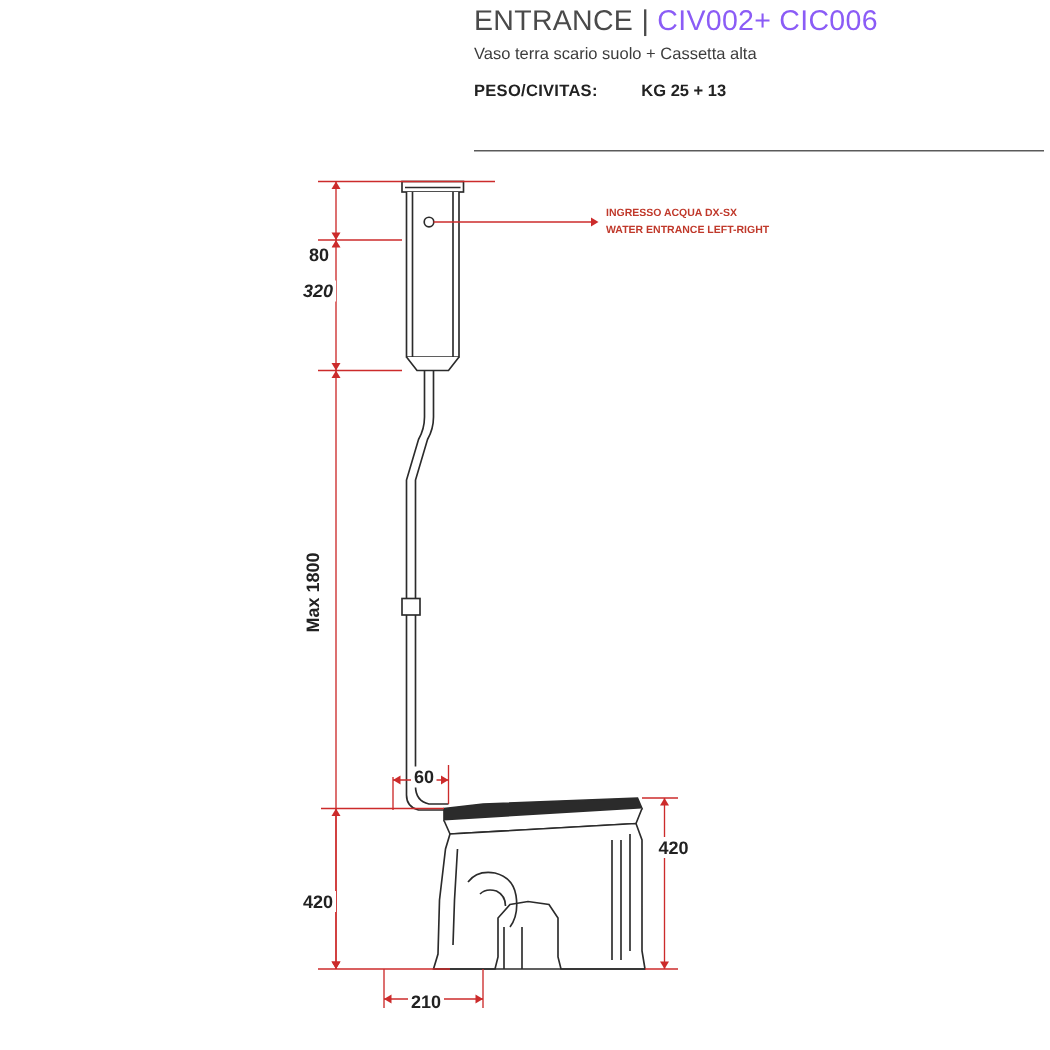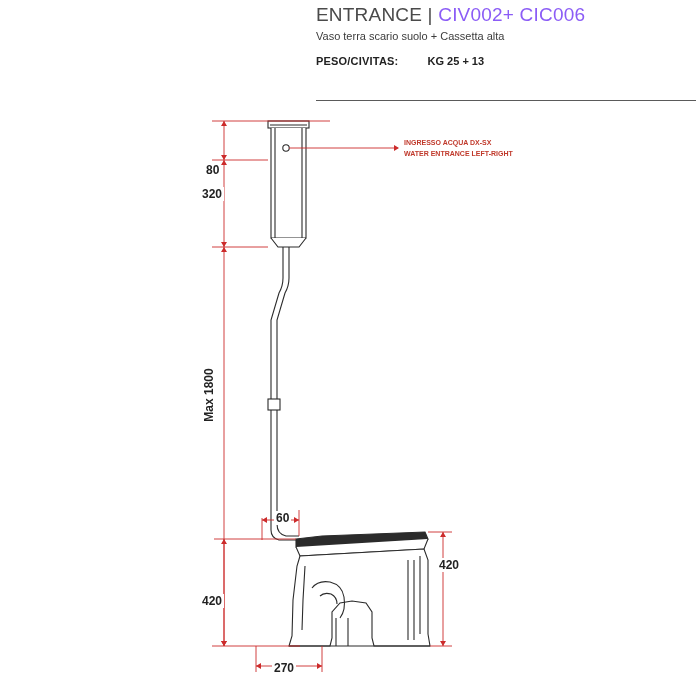--- a/index.html
+++ b/index.html
@@ -198,25 +198,25 @@
 
       <line x1="256" y1="646" x2="256" y2="672"></line>
       <line x1="322" y1="646" x2="322" y2="672"></line>
       <line x1="256" y1="666" x2="322" y2="666"></line>
       <path d="M261 663 L256 666 L261 669" fill="#cc2b2b" stroke="none"></path>
       <path d="M317 663 L322 666 L317 669" fill="#cc2b2b" stroke="none"></path>
     </g>
   </svg>
 
   <div class="dim" style="left:204px; top:131px;margin-top:32px;">80</div>
-  <div class="dim" style="left:200px; top:187px;">320</div>
+  <div class="dim" style="left:200px; top:187px;font-style:italic;">320</div>
   <div class="dim vert" style="left:180px; top:388px; transform: rotate(-90deg);">Max 1800</div>
   <div class="dim" style="left:274px; top:511px;">60</div>
   <div class="dim" style="left:200px; top:594px;">420</div>
   <div class="dim" style="left:437px; top:558px;">420</div>
-  <div class="dim" style="left:272px; top:661px;">270</div>
+  <div class="dim" style="left:272px; top:661px;">210</div>
 
   <div class="annot" style="left:404px; top:138px;">
     <div>INGRESSO ACQUA DX-SX</div>
     <div>WATER ENTRANCE LEFT-RIGHT</div>
   </div>
 
 </div>
 
 </body></html>

